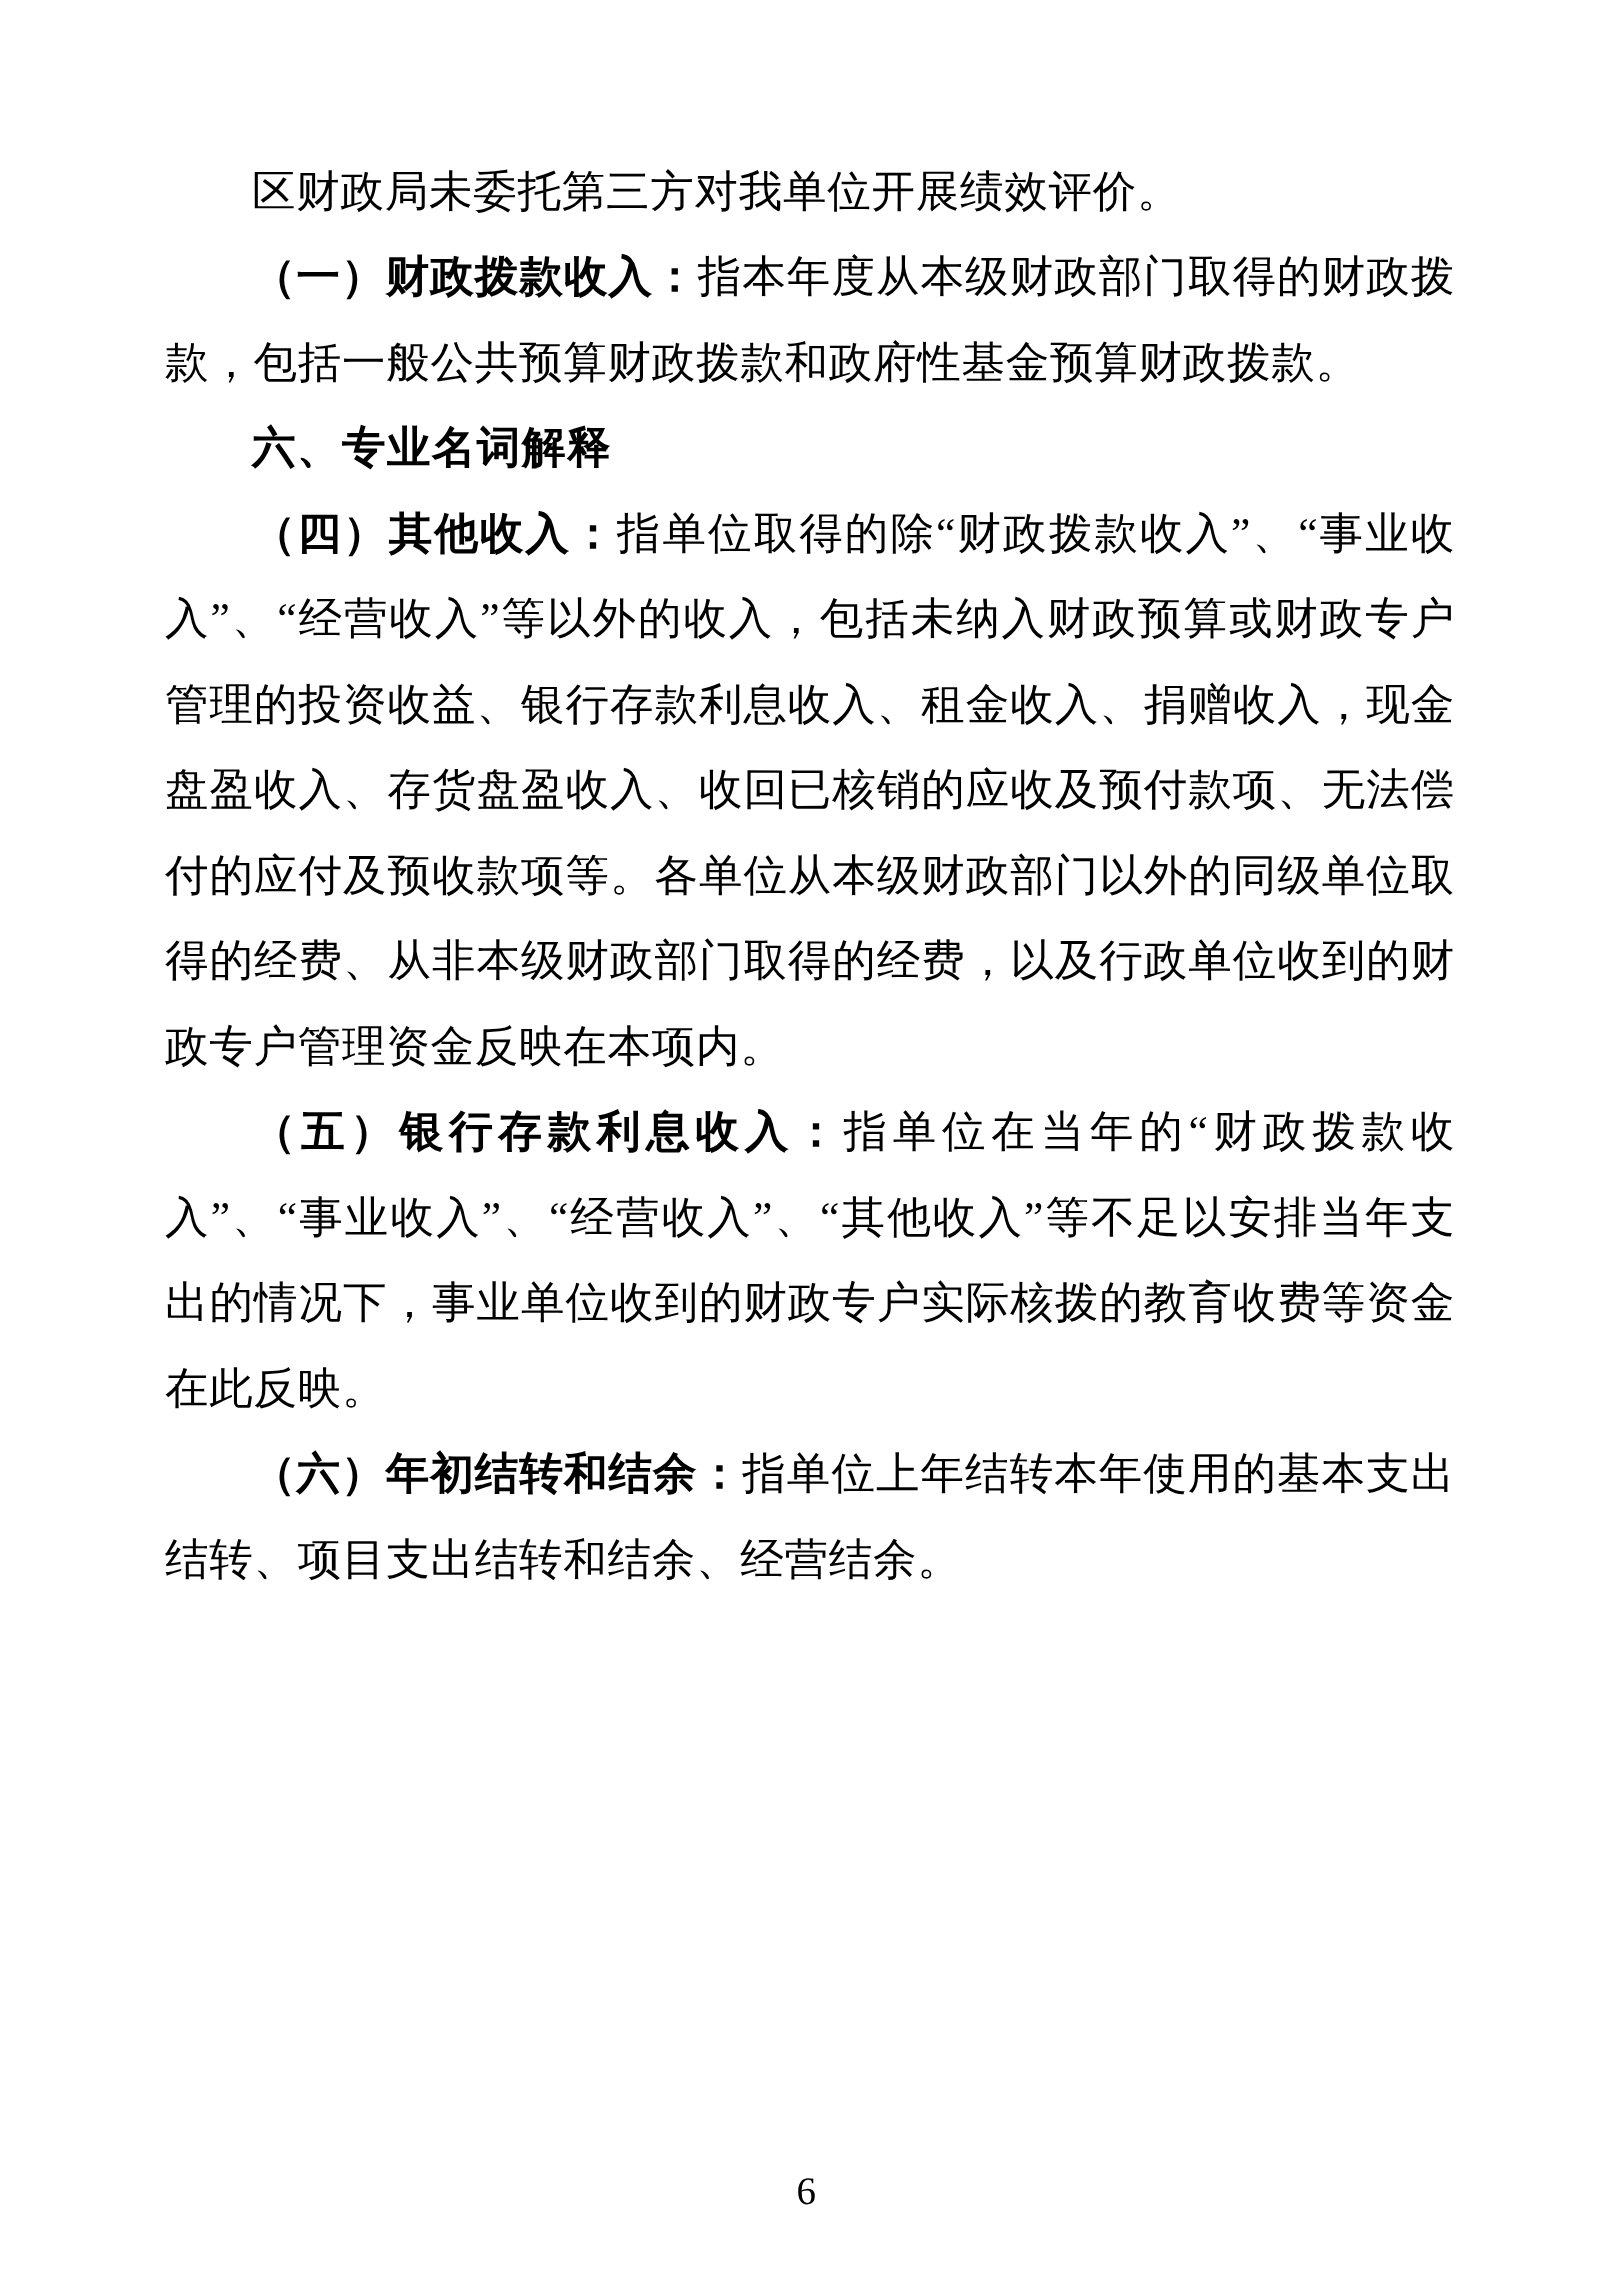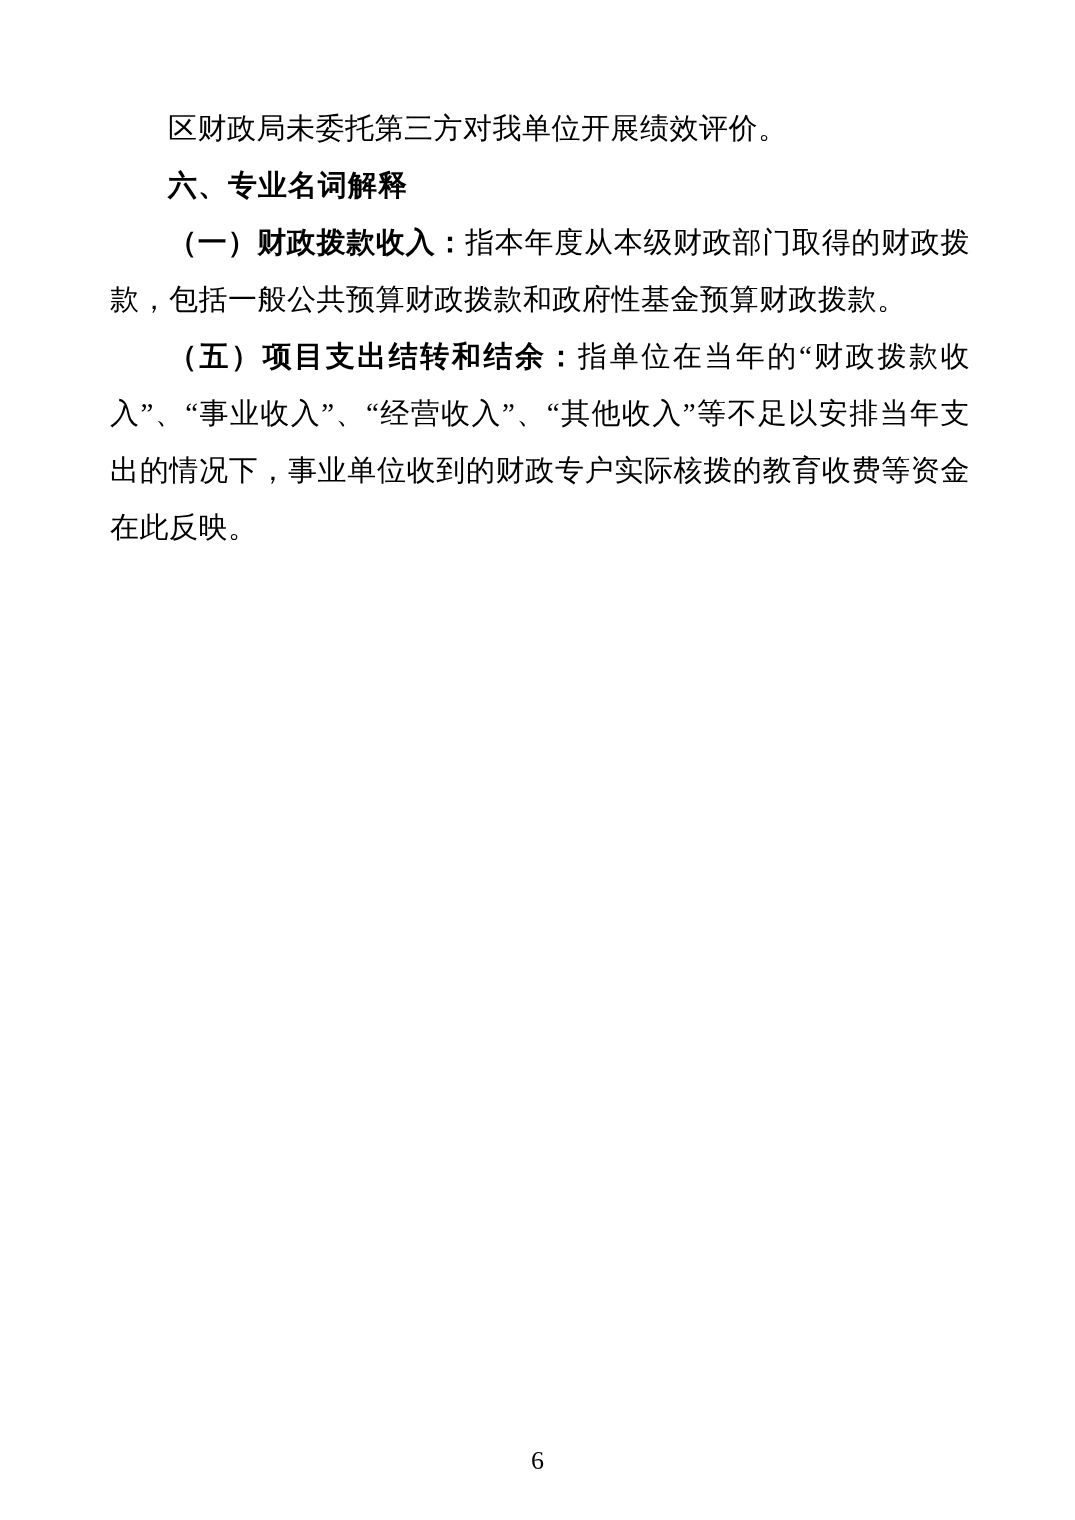--- a/index.html
+++ b/index.html
@@ -48,25 +48,27 @@
     font-family: "Liberation Serif", "DejaVu Serif", serif;
   }
 </style>
 </head>
 <body>
 
 <div class="page">
 
   <p class="para">区财政局未委托第三方对我单位开展绩效评价。</p>
 
+  <p class="para"><span class="term">（一）财政拨款收入：</span><span>指本年度从本级财政部门取得的财政拨款，包括一般公共预算财政拨款和政府性基金预算财政拨款。</span></p>
+
   <p class="para section-heading">六、专业名词解释</p>
-
-  <p class="para"><span class="term">（一）财政拨款收入：</span><span>指本年度从本级财政部门取得的财政拨款，包括一般公共预算财政拨款和政府性基金预算财政拨款。</span></p>
 
 
 
+  <p class="para"><span class="term">（四）其他收入：</span><span>指单位取得的除“财政拨款收入”、“事业收入”、“经营收入”等以外的收入，包括未纳入财政预算或财政专户管理的投资收益、银行存款利息收入、租金收入、捐赠收入，现金盘盈收入、存货盘盈收入、收回已核销的应收及预付款项、无法偿付的应付及预收款项等。各单位从本级财政部门以外的同级单位取得的经费、从非本级财政部门取得的经费，以及行政单位收到的财政专户管理资金反映在本项内。</span></p>
 
-  <p class="para"><span class="term">（五）项目支出结转和结余：</span><span>指单位在当年的“财政拨款收入”、“事业收入”、“经营收入”、“其他收入”等不足以安排当年支出的情况下，事业单位收到的财政专户实际核拨的教育收费等资金在此反映。</span></p>
+  <p class="para"><span class="term">（五）银行存款利息收入：</span><span>指单位在当年的“财政拨款收入”、“事业收入”、“经营收入”、“其他收入”等不足以安排当年支出的情况下，事业单位收到的财政专户实际核拨的教育收费等资金在此反映。</span></p>
 
+  <p class="para"><span class="term">（六）年初结转和结余：</span><span>指单位上年结转本年使用的基本支出结转、项目支出结转和结余、经营结余。</span></p>
 
   <div class="page-footer">6</div>
 
 </div>
 
 </body></html>

